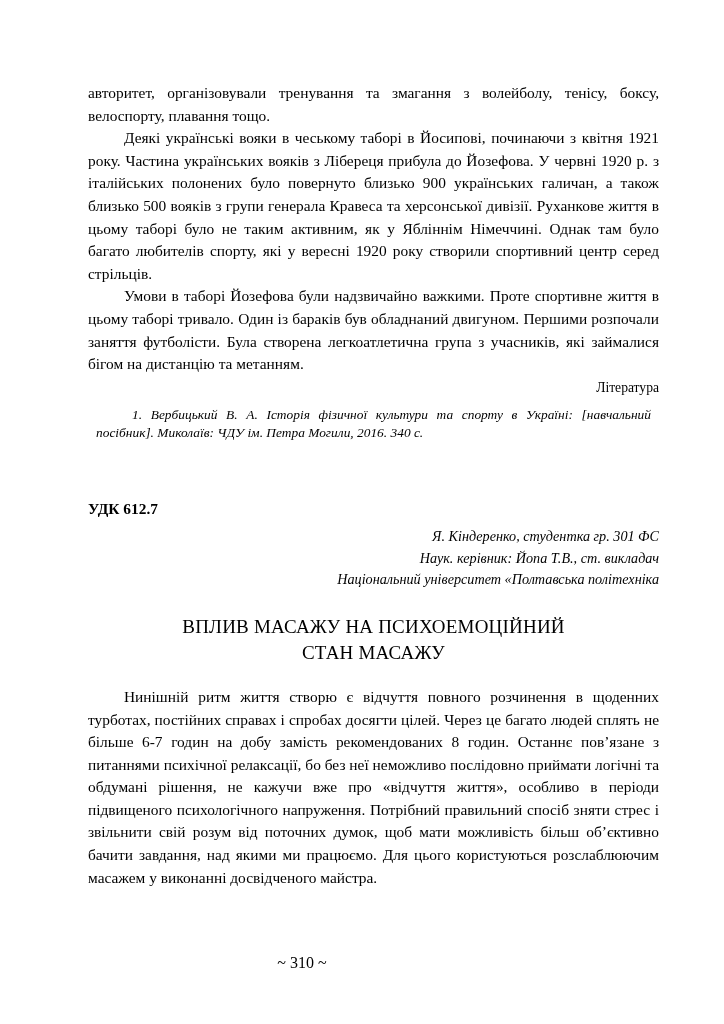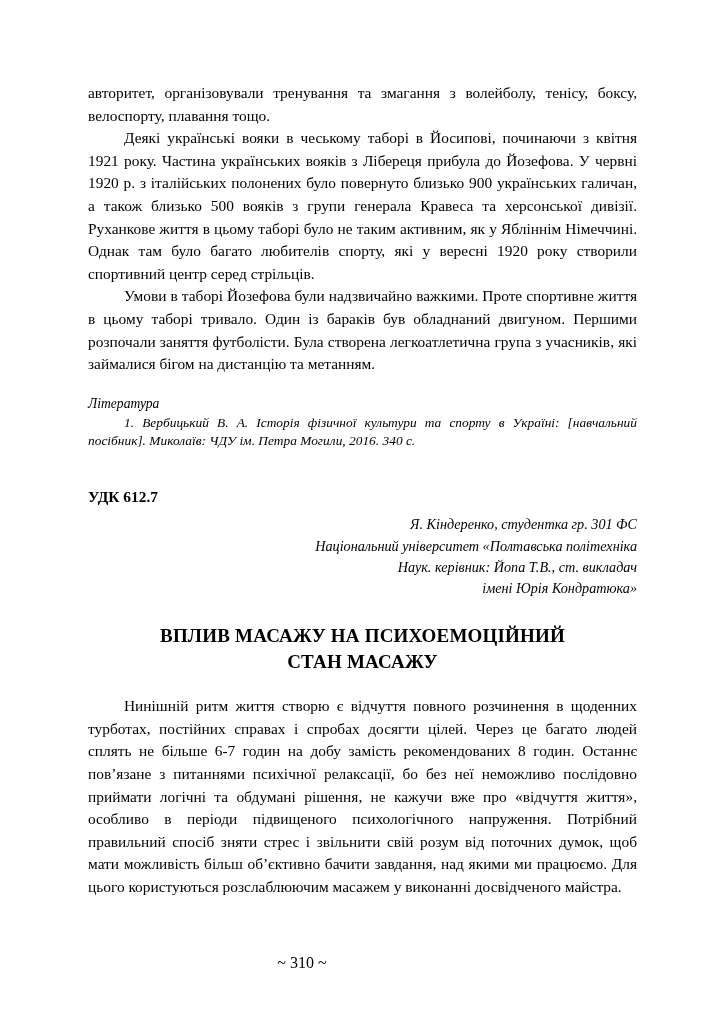--- a/index.html
+++ b/index.html
@@ -14,74 +14,73 @@
     font-family: "Liberation Serif", "DejaVu Serif", serif;
     color: #000000;
     overflow: hidden;
   }
   .page {
     position: absolute;
     left: 0; top: 0;
     width: 724px;
     height: 1024px;
     box-sizing: border-box;
-    padding: 82px 87px 0 88px;
+    padding: 82px 65px 0 88px;
   }
   .body-text {
     font-size: 15.4px;
     line-height: 22.6px;
     text-align: justify;
     text-justify: inter-word;
     margin: 0;
     hyphens: none;
   }
   .indent {
     text-indent: 36px;
   }
   .no-indent {
     text-indent: 0;
   }
   .refs-heading {
     font-size: 13.6px;
-    font-style: italic;
-    text-align: left;
-    margin: 18px 0 0 0;
+    text-align: right;
+    margin: 2px 0 0 0;
     line-height: 20px;
   }
   .ref-item {
     font-size: 13.4px;
     font-style: italic;
     line-height: 18.3px;
     text-align: justify;
     text-justify: inter-word;
     text-indent: 36px;
-    margin: 0;
+    margin: 8px;
   }
   .udk {
     font-size: 15.4px;
     font-weight: bold;
     margin: 0;
     line-height: 22px;
   }
   .udk-block {
-    margin-top: 36px;
+    margin-top: 56px;
   }
   .authors {
     font-size: 14.2px;
     font-style: italic;
     text-align: right;
     line-height: 21.2px;
     margin: 6px 0 0 0;
   }
   .authors div {
     white-space: nowrap;
   }
   .title {
     font-size: 19px;
-    font-weight: bold;
+    font-weight: normal;
     text-align: center;
     line-height: 26px;
     margin: 24px 0 0 0;
     letter-spacing: 0.2px;
   }
   .title div {
     white-space: nowrap;
   }
   .abstract-block {
     margin-top: 20px;
@@ -112,23 +111,22 @@
   <p class="refs-heading">Література</p>
 
   <p class="ref-item">1. Вербицький В. А. Історія фізичної культури та спорту в Україні: [навчальний посібник]. Миколаїв: ЧДУ ім. Петра Могили, 2016. 340 с.</p>
 
 
   <div class="udk-block">
     <p class="udk">УДК 612.7</p>
 
     <div class="authors">
       <div>Я. Кіндеренко, студентка гр. 301 ФС</div>
+      <div>Наук. керівник: Йопа Т.В., ст. викладач</div>
       <div>Національний університет «Полтавська політехніка</div>
-      <div>Наук. керівник: Йопа Т.В., ст. викладач</div>
-      <div>імені Юрія Кондратюка»</div>
     </div>
 
     <div class="title">
       <div>ВПЛИВ МАСАЖУ НА ПСИХОЕМОЦІЙНИЙ</div>
       <div>СТАН МАСАЖУ</div>
     </div>
   </div>
 
   <div class="abstract-block">
     <p class="body-text indent">Нинішній ритм життя створю є відчуття повного розчинення в щоденних турботах, постійних справах і спробах досягти цілей. Через це багато людей сплять не більше 6-7 годин на добу замість рекомендованих 8 годин. Останнє пов’язане з питаннями психічної релаксації, бо без неї неможливо послідовно приймати логічні та обдумані рішення, не кажучи вже про «відчуття життя», особливо в періоди підвищеного психологічного напруження. Потрібний правильний спосіб зняти стрес і звільнити свій розум від поточних думок, щоб мати можливість більш об’єктивно бачити завдання, над якими ми працюємо. Для цього користуються розслаблюючим масажем у виконанні досвідченого майстра.</p>

